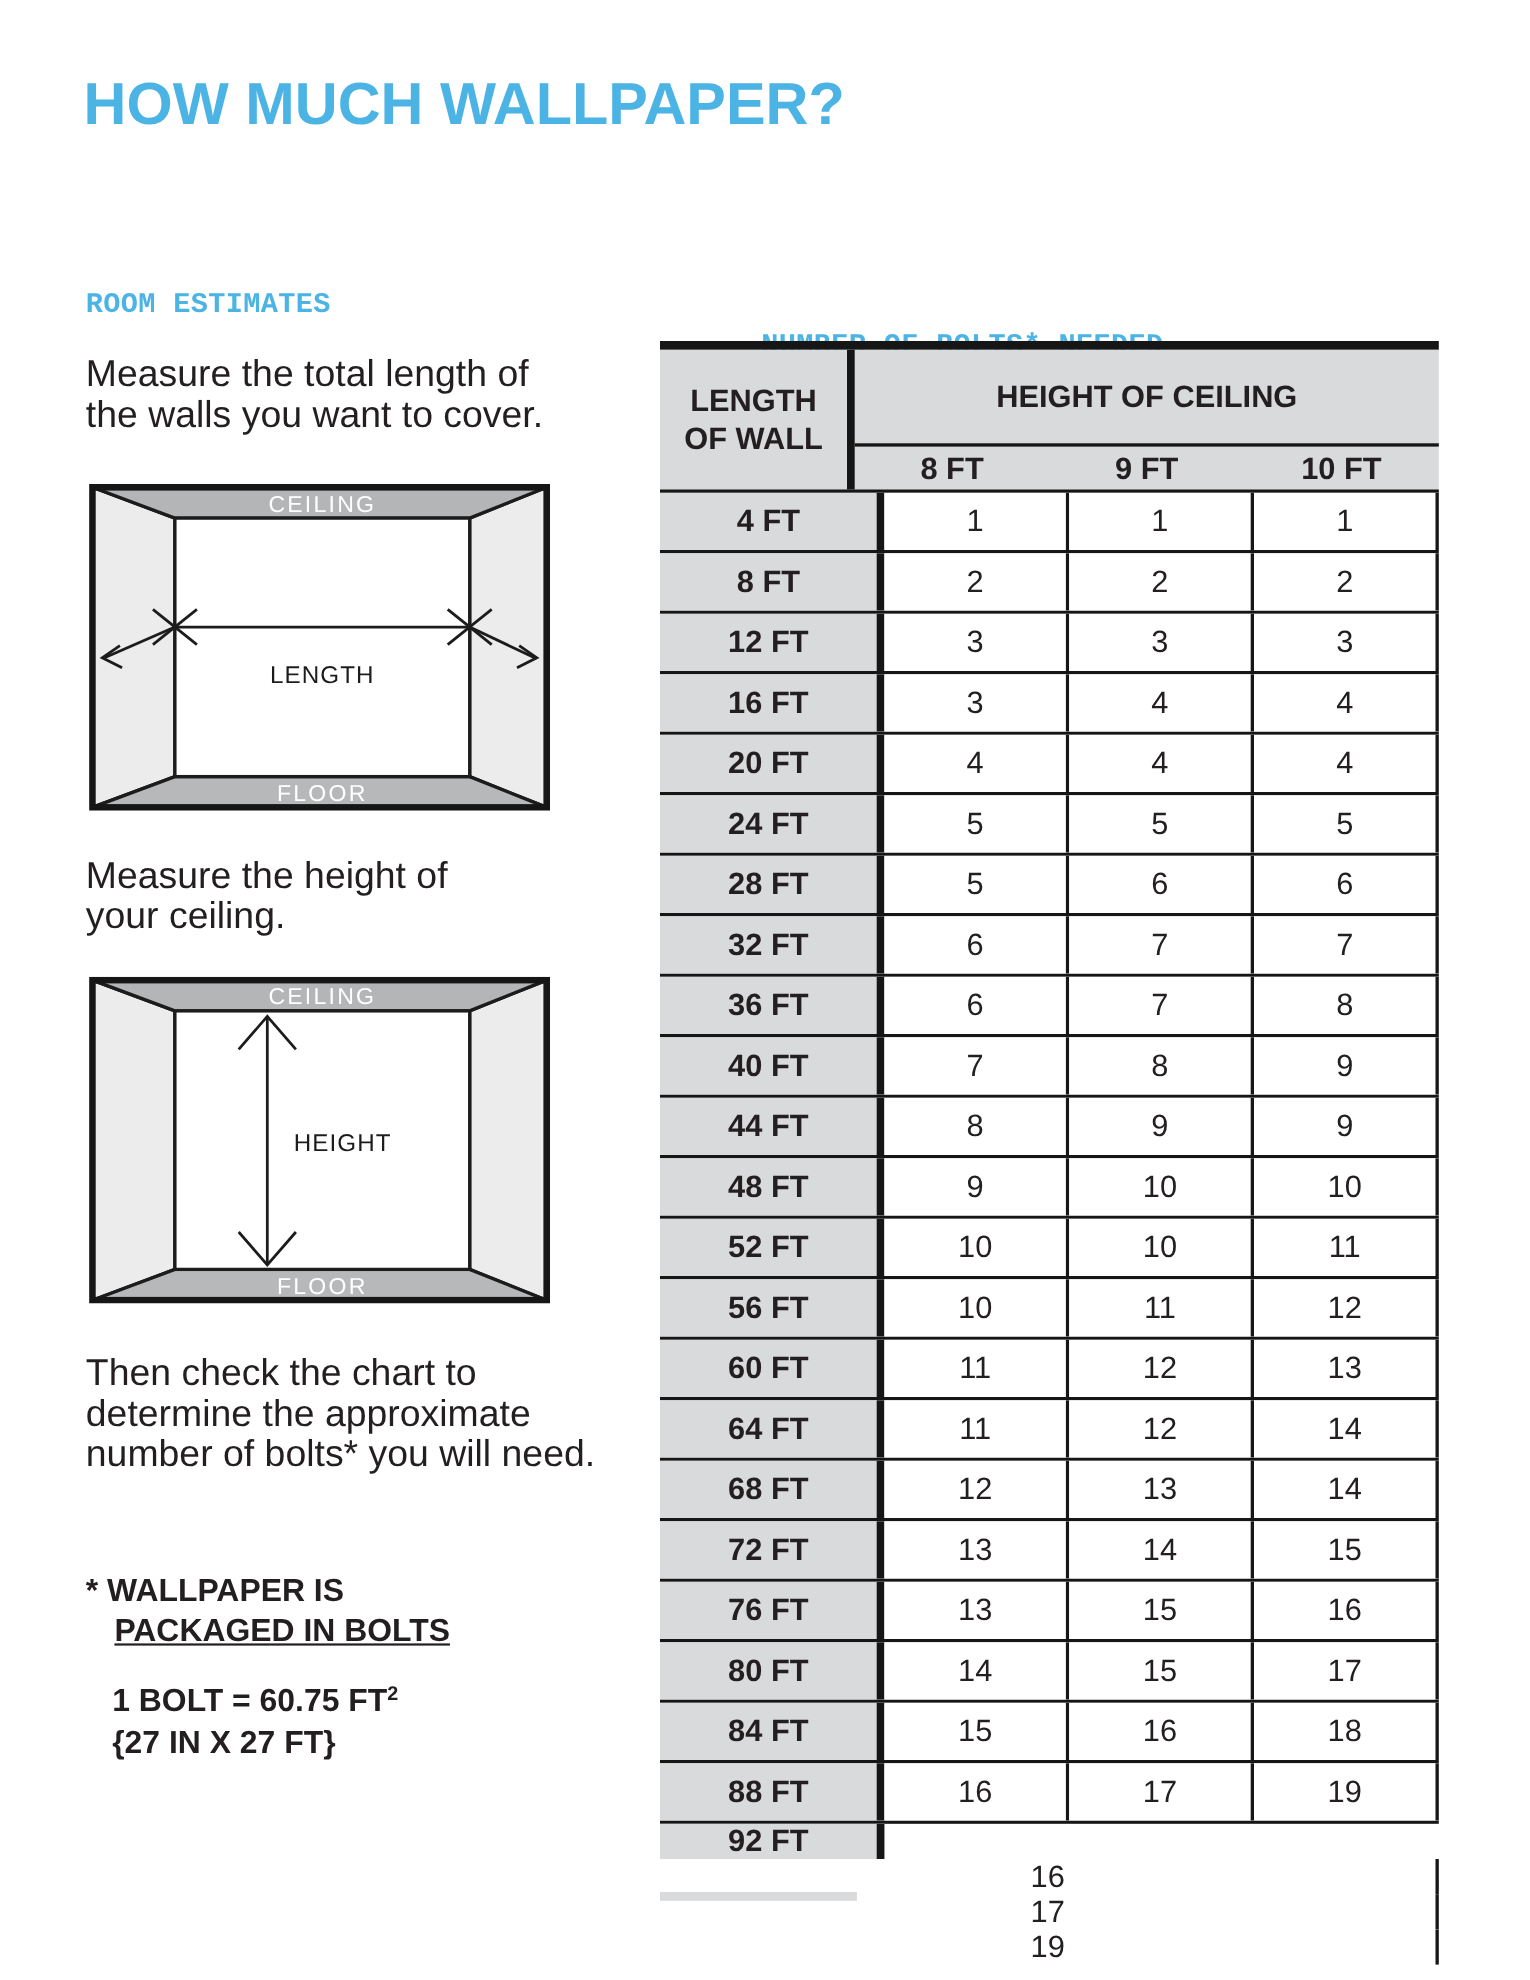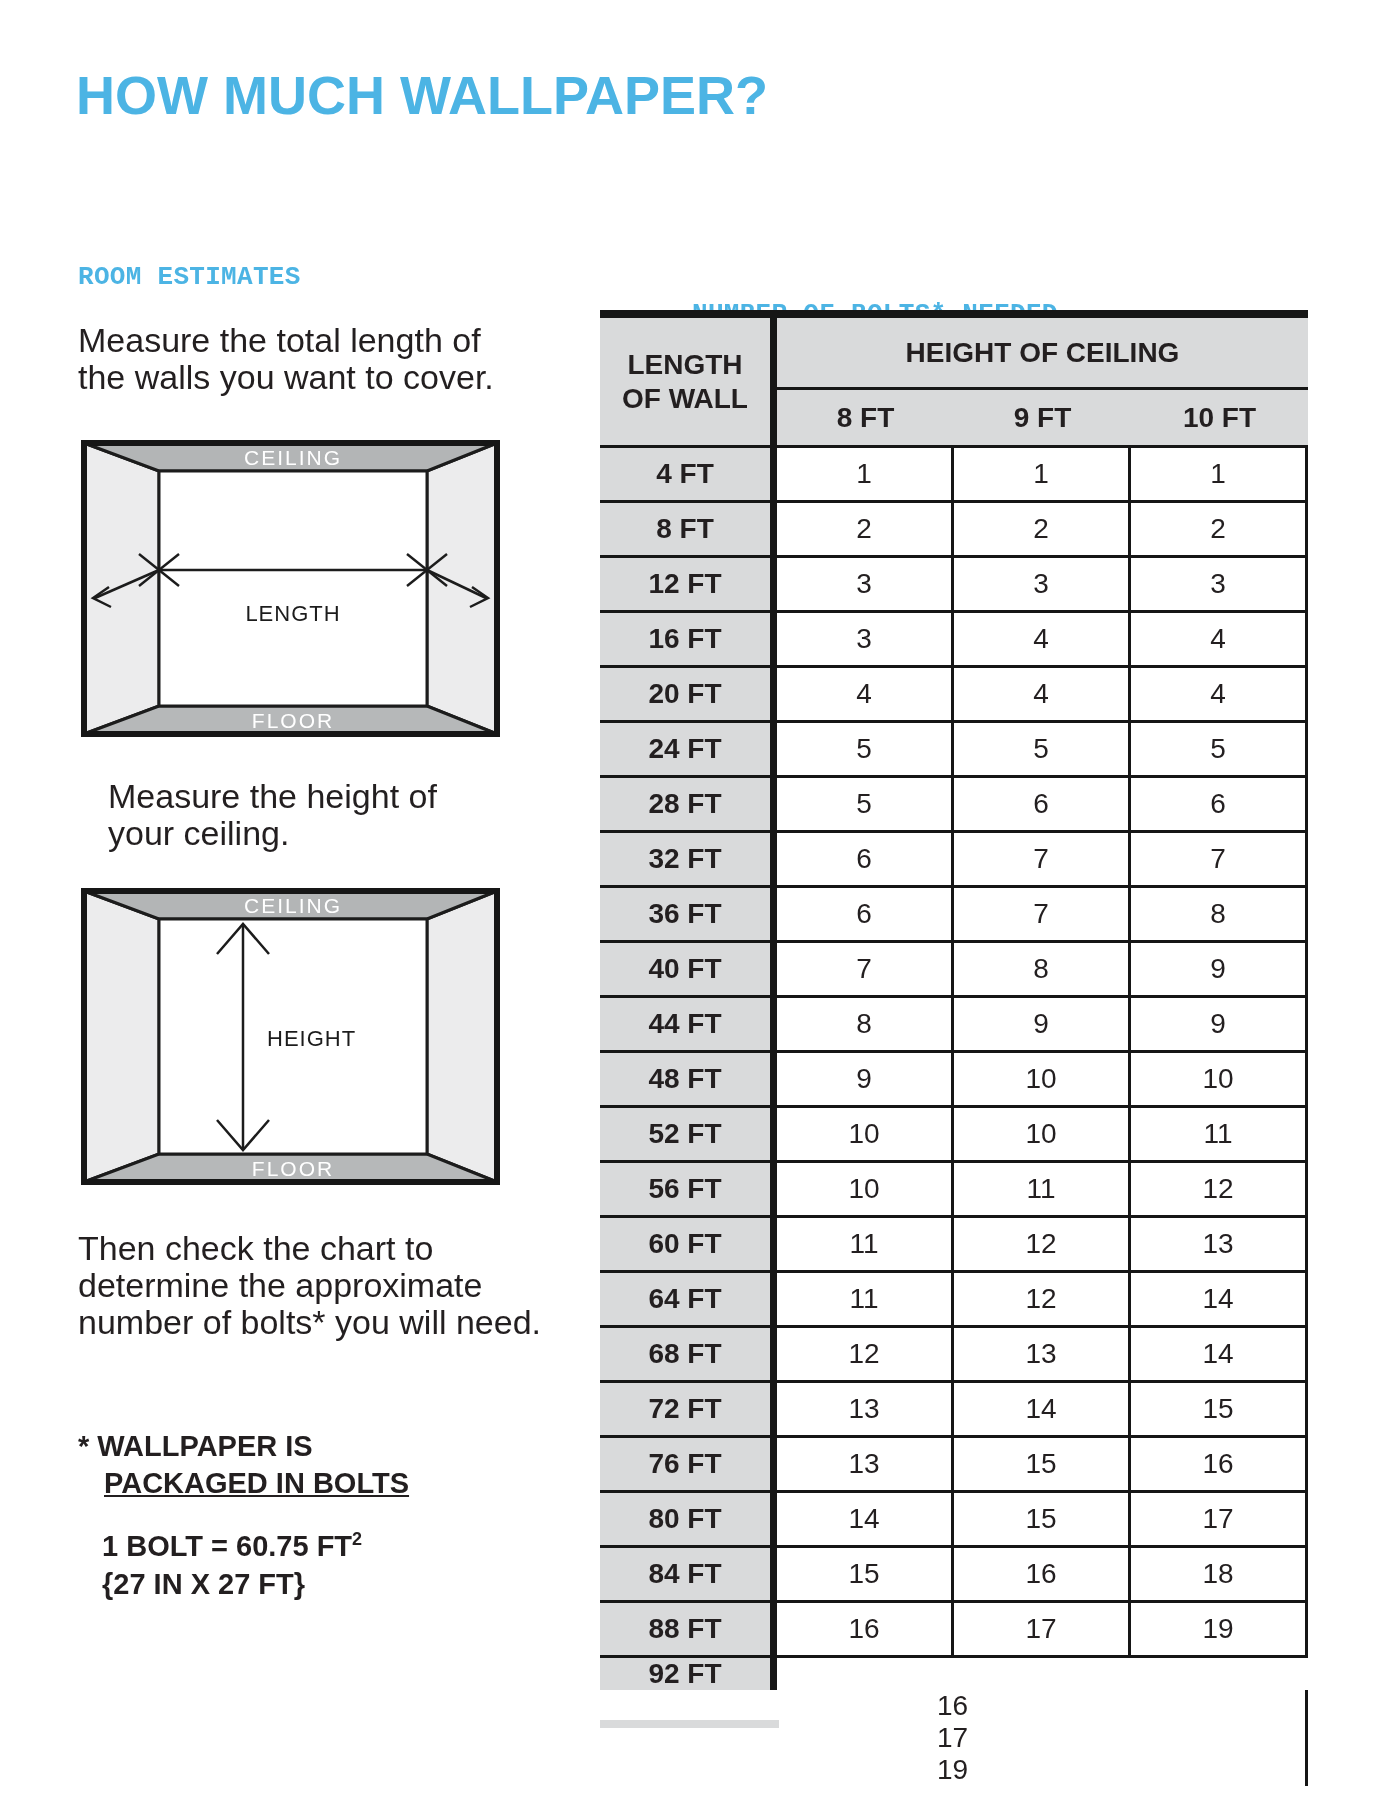--- a/index.html
+++ b/index.html
@@ -14,21 +14,21 @@
   }
   .section-heading{
     font-size:26px;font-weight:bold;color:#4cb4e4;letter-spacing:.3px;font-family:Liberation Mono, monospace;
   }
   .left-heading{left:78px;top:262px;}
   .table-heading{left:692px;top:262px;margin-top:37px;}
   .para{
     left:78px;font-size:34px;line-height:37px;white-space:pre-line;color:#231f20;
   }
   .para1{top:322px;}
-  .para2{top:778px;margin-left:30px;}
+  .para2{top:778px;}
   .para3{top:1230px;}
   .footnote{
     left:78px;top:1428px;font-size:29px;font-weight:bold;line-height:37px;
   }
   .footnote .indent{margin-left:26px;text-decoration:underline;}
   .bolt-eq{
     left:78px;top:1520px;font-size:29px;font-weight:bold;line-height:38px;margin-left:24px;
   }
   .bolt-eq sup{font-size:18px;}
   .diagram{left:81px;width:419px;height:297px;}
@@ -40,29 +40,29 @@
     left:600px;top:310px;width:708px;
     border-top:8px solid #161616;border-bottom:7px solid #161616;
   }
   .thead{display:flex;height:130px;background:#d9dadb;border-bottom:3px solid #161616;}
   .h-col1{
     width:177px;border-right:7px solid #161616;display:flex;flex-direction:column;
     justify-content:center;align-items:center;font-weight:bold;font-size:28px;line-height:34px;
   }
   .h-right{flex:1;display:flex;flex-direction:column;}
   .h-group{
-    height:72px;border-bottom:3px solid #161616;display:flex;align-items:center;
+    height:88px;border-bottom:3px solid #161616;display:flex;align-items:center;
     justify-content:center;font-weight:bold;font-size:28px;
   }
   .h-sub{flex:1;display:flex;}
   .h-sub-cell{flex:1;display:flex;align-items:center;justify-content:center;font-weight:bold;font-size:28px;}
   .trow{display:flex;height:55px;border-bottom:3px solid #161616;}
   .trow:last-child{border-bottom:none;height:52px;flex-direction:column;}
   .c-label{
-    width:177px;background:#d9dadb;border-right:7px solid #161616;display:flex;
+    width:204px;background:#d9dadb;border-right:7px solid #161616;display:flex;
     align-items:center;justify-content:center;font-weight:bold;font-size:28px;
   }
   .c-val{
     flex:1;background:#ffffff;border-right:3px solid #161616;display:flex;
     align-items:center;justify-content:center;font-size:28px;
   }
   .table-sliver{left:600px;top:1720px;width:179px;height:8px;background:#d9dadb;}
 </style>
 </head>
 <body>

